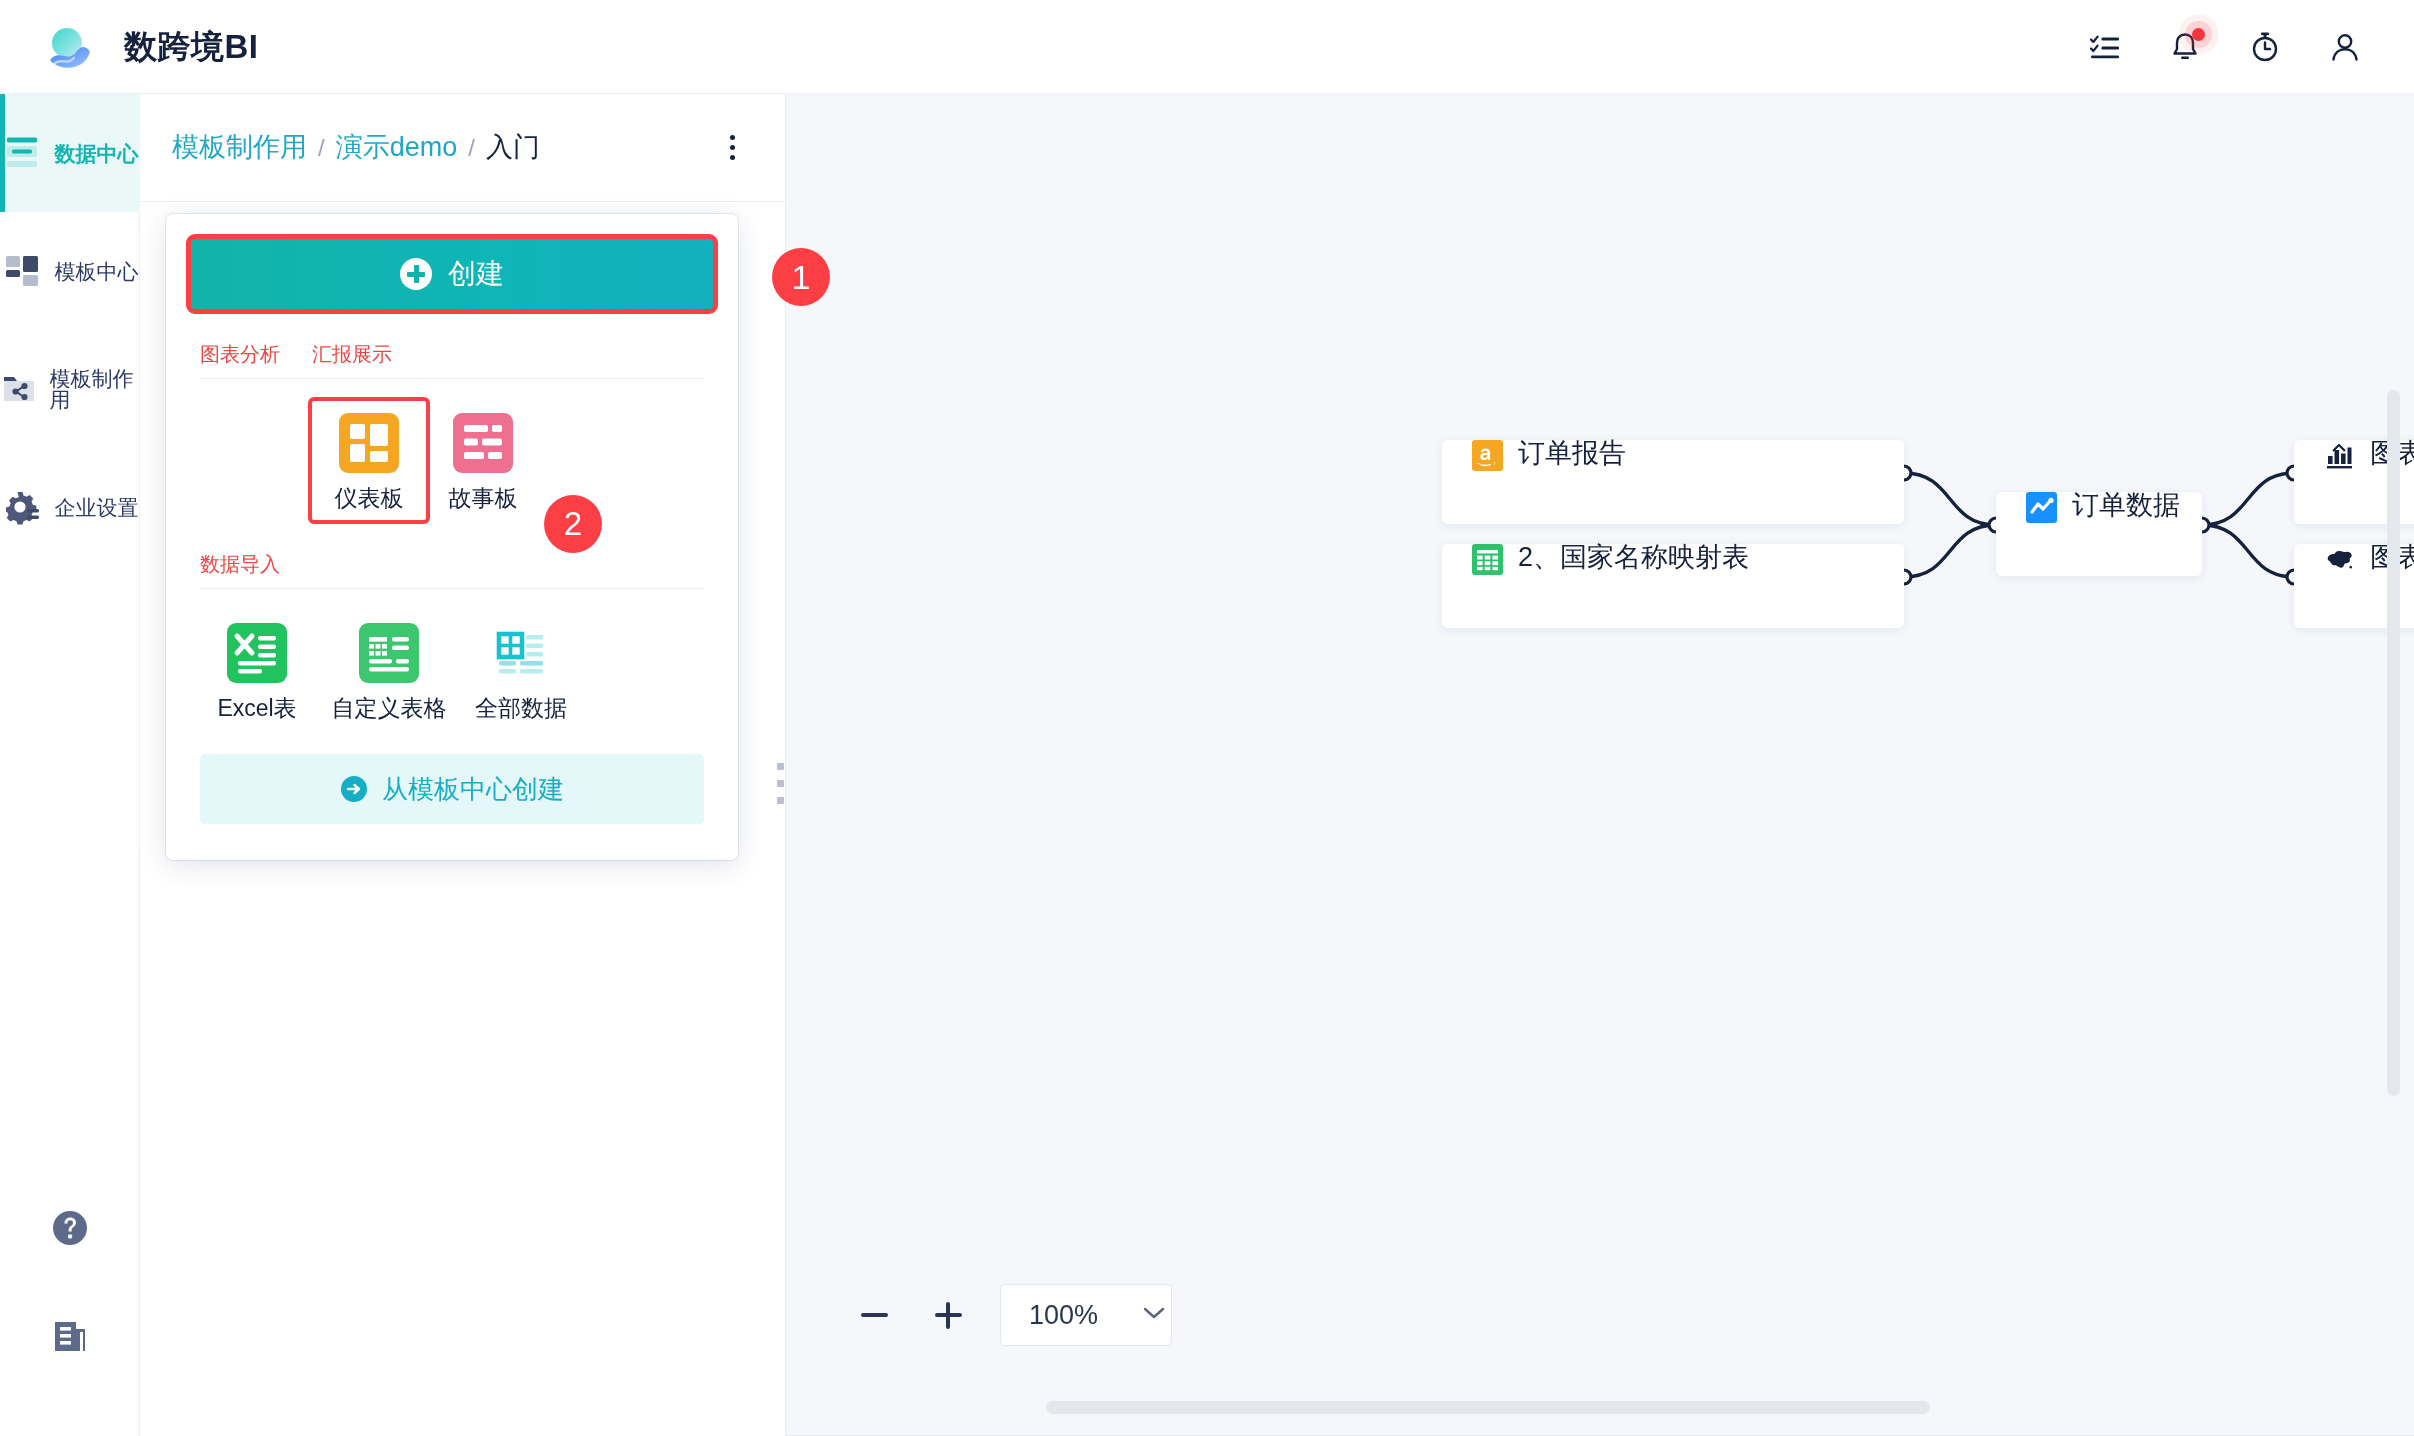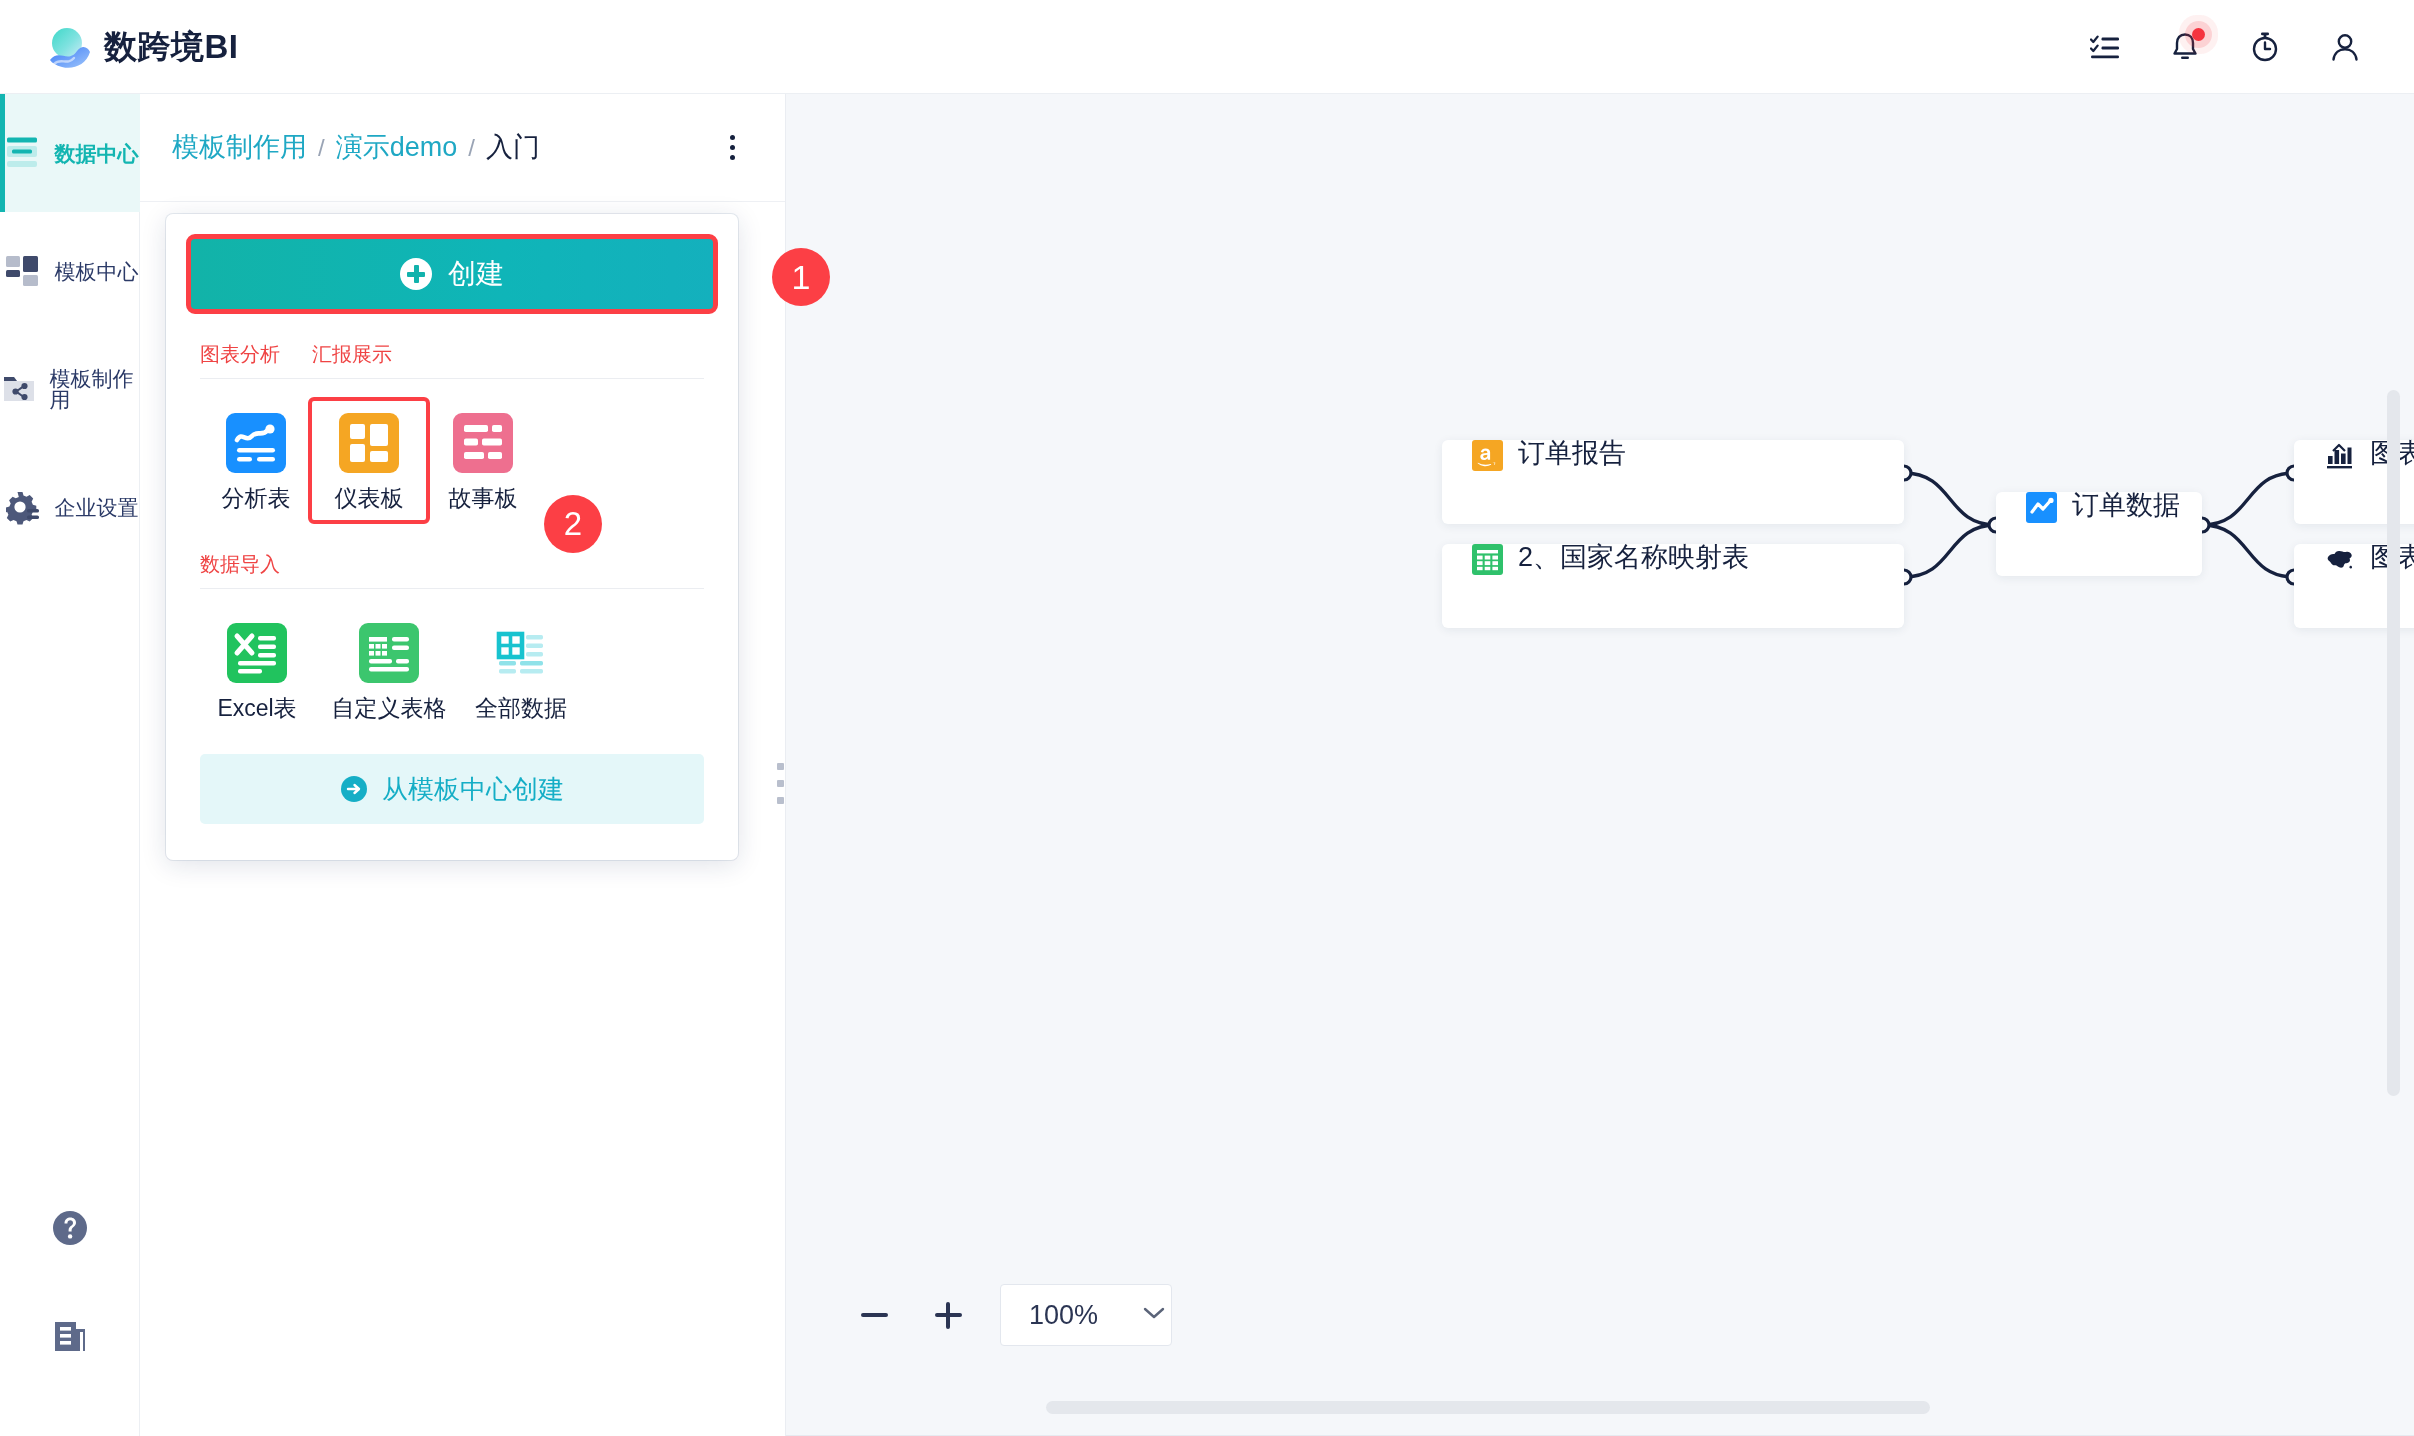--- a/index.html
+++ b/index.html
@@ -11,21 +11,21 @@
   }
   #app { position: relative; width: 2414px; height: 1436px; }
 
   
   .header {
     position: absolute; top: 0; left: 0; width: 2414px; height: 94px;
     background: #ffffff; display: flex; align-items: center;
     justify-content: space-between; padding: 0 42px 0 46px;
     border-bottom: 1px solid #eceff3; z-index: 30;
   }
-  .brand { display: flex; align-items: center; gap: 12px; }
+  .brand { display: flex; align-items: center; gap: 32px; }
   .brand-mark { width: 46px; height: 46px; position: relative; }
   .brand-name {
     font-size: 33px; font-weight: bold; color: #16213e;
     letter-spacing: .5px; line-height: 1;
   }
   .header-actions { display: flex; align-items: center; gap: 46px; padding-right: 10px; }
   .hicon { position: relative; width: 34px; height: 34px; cursor: pointer;
            display: flex; align-items: center; justify-content: center; }
   .bell-dot {
     position: absolute; top: -2px; right: -3px; width: 13px; height: 13px;
@@ -342,35 +342,20 @@
       <div class="create-btn">
         <span class="plus-circle"></span>
         <span>创建</span>
       </div>
 
       <div class="dd-section">
         <div class="dd-row">
           <div class="dd-group" style="width:112px">
             <div class="dd-group-title">图表分析</div>
             <div class="dd-divider"></div>
-            <div class="dd-items">
-              <div class="dd-item">
-                <span class="tile">
-                  <svg width="60" height="60" viewBox="0 0 60 60">
-                    <rect x="0" y="0" width="60" height="60" rx="9" fill="#1890ff"></rect>
-                    <path d="M11 27 C16 18 20 30 26 23 C31 17 36 24 42 17" stroke="#ffffff" stroke-width="4.6" fill="none" stroke-linecap="round" stroke-linejoin="round"></path>
-                    <circle cx="44" cy="16" r="4.6" fill="#ffffff"></circle>
-                    <rect x="11" y="35" width="38" height="4.6" rx="2.3" fill="#ffffff"></rect>
-                    <rect x="11" y="44" width="15" height="4.6" rx="2.3" fill="#ffffff"></rect>
-                    <rect x="31" y="44" width="18" height="4.6" rx="2.3" fill="#ffffff"></rect>
-                  </svg>
-                </span>
-                <span class="dd-label">分析表</span>
-              </div>
-            </div>
           </div>
 
           <div class="dd-group" style="flex:1">
             <div class="dd-group-title">汇报展示</div>
             <div class="dd-divider"></div>
             <div class="dd-items">
               <div class="dd-item highlight">
                 <span class="tile">
                   <svg width="60" height="60" viewBox="0 0 60 60">
                     <rect x="0" y="0" width="60" height="60" rx="9" fill="#f5a623"></rect>

